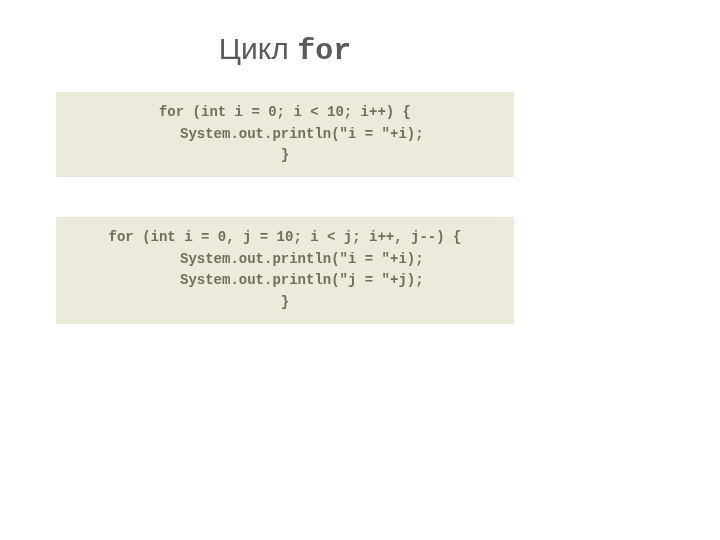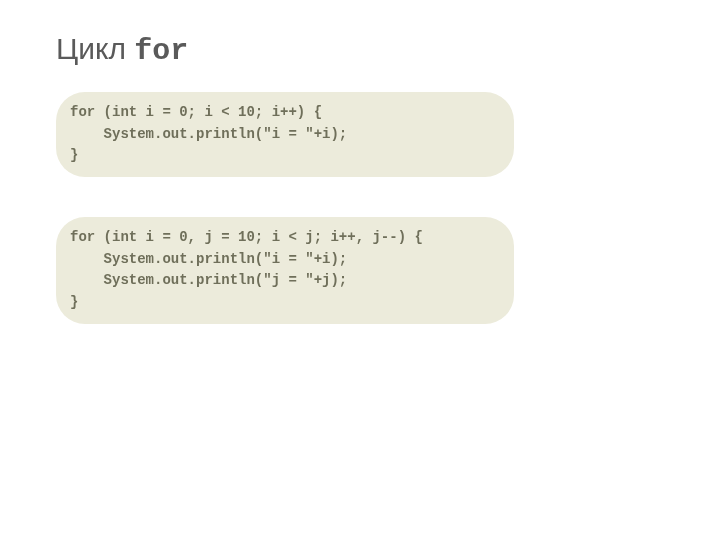--- a/index.html
+++ b/index.html
@@ -10,20 +10,21 @@
     background: #ffffff;
     font-family: Arial, Helvetica, sans-serif;
     color: #333;
   }
   .slide {
     position: relative;
     width: 570px;
     height: 540px;
     box-sizing: border-box;
     padding: 32px 56px 0 56px;
+    text-align: center;
   }
   .title {
     font-size: 30px;
     color: #5a5a5a;
     margin: 0 0 24px 0;
     font-weight: normal;
   }
   .title .kw {
     font-family: "Courier New", Courier, monospace;
     font-weight: bold;
@@ -37,21 +38,20 @@
     padding: 10px 14px;
     margin: 0 0 12px 0;
     white-space: pre;
     box-sizing: border-box;
     font-weight: bold;
     border: none;
   }
   .codebox.light {
     background: #ecebdb;
     color: #6f6f5a;
-    border-radius: 29px;
   }
   .spacer {
     height: 28px;
   }
 </style>
 </head>
 <body>
 
 <div class="slide">
 

